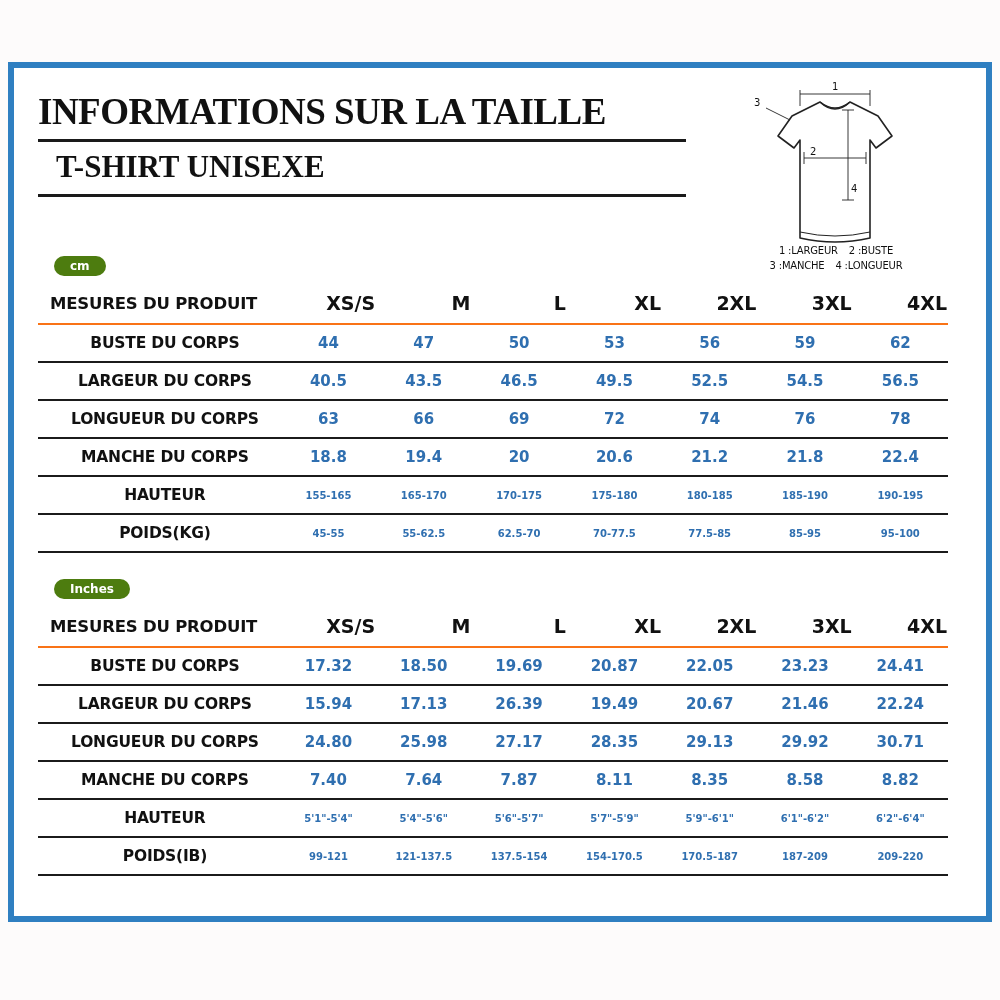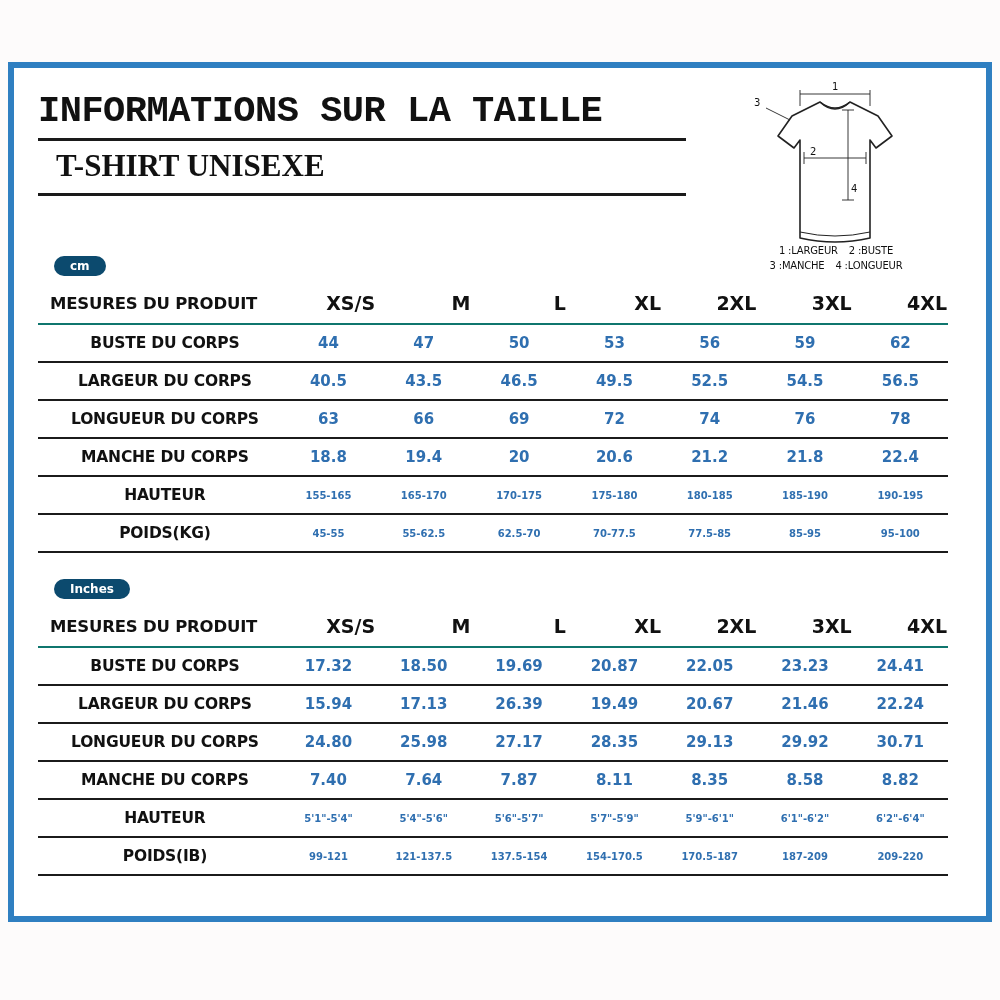--- a/index.html
+++ b/index.html
@@ -58,21 +58,21 @@
     position: absolute;
     left: 24px;
     top: 22px;
     width: 650px;
   }
   .title-main {
     font-size: 37px;
     font-weight: bold;
     letter-spacing: -0.5px;
     color: #111111;
-    font-family: Liberation Mono, monospace;
+    font-family: Liberation Serif, serif;
     white-space: nowrap;
   }
   .title-rule {
     height: 3px;
     background: #1a1a1a;
     margin-top: 6px;
     width: 648px;
   }
   .title-sub {
     font-size: 31px;
@@ -114,21 +114,21 @@
   }
   .legend span { margin: 0 4px; }
 
   
   .pill {
     position: absolute;
     height: 20px;
     line-height: 20px;
     padding: 0 16px;
     border-radius: 10px;
-    background: #0c4a6e;
+    background: #4d7c0f;
     color: #ffffff;
     font-size: 12px;
     font-weight: bold;
     font-family: "DejaVu Sans", sans-serif;
   }
   #pill-cm { left: 40px; top: 188px; }
   #pill-in { left: 40px; top: 511px; }
 
   
   table.size-table {
@@ -145,21 +145,21 @@
   table.size-table col.cx { width: 95px; }
 
   table.size-table th, table.size-table td {
     border-top: 2px solid #1b1b1b;
     border-bottom: 2px solid #1b1b1b;
     height: 34px;
     font-family: "DejaVu Sans", sans-serif;
   }
   table.size-table thead th {
     border-top: none;
-    border-bottom: 2px solid #0f766e;
+    border-bottom: 2px solid #f97316;
     height: 38px;
   }
   .hdr-label {
     text-align: left;
     font-size: 16.5px;
     font-weight: bold;
     color: #111111;
     letter-spacing: -0.2px;
     padding-left: 12px;
   }

